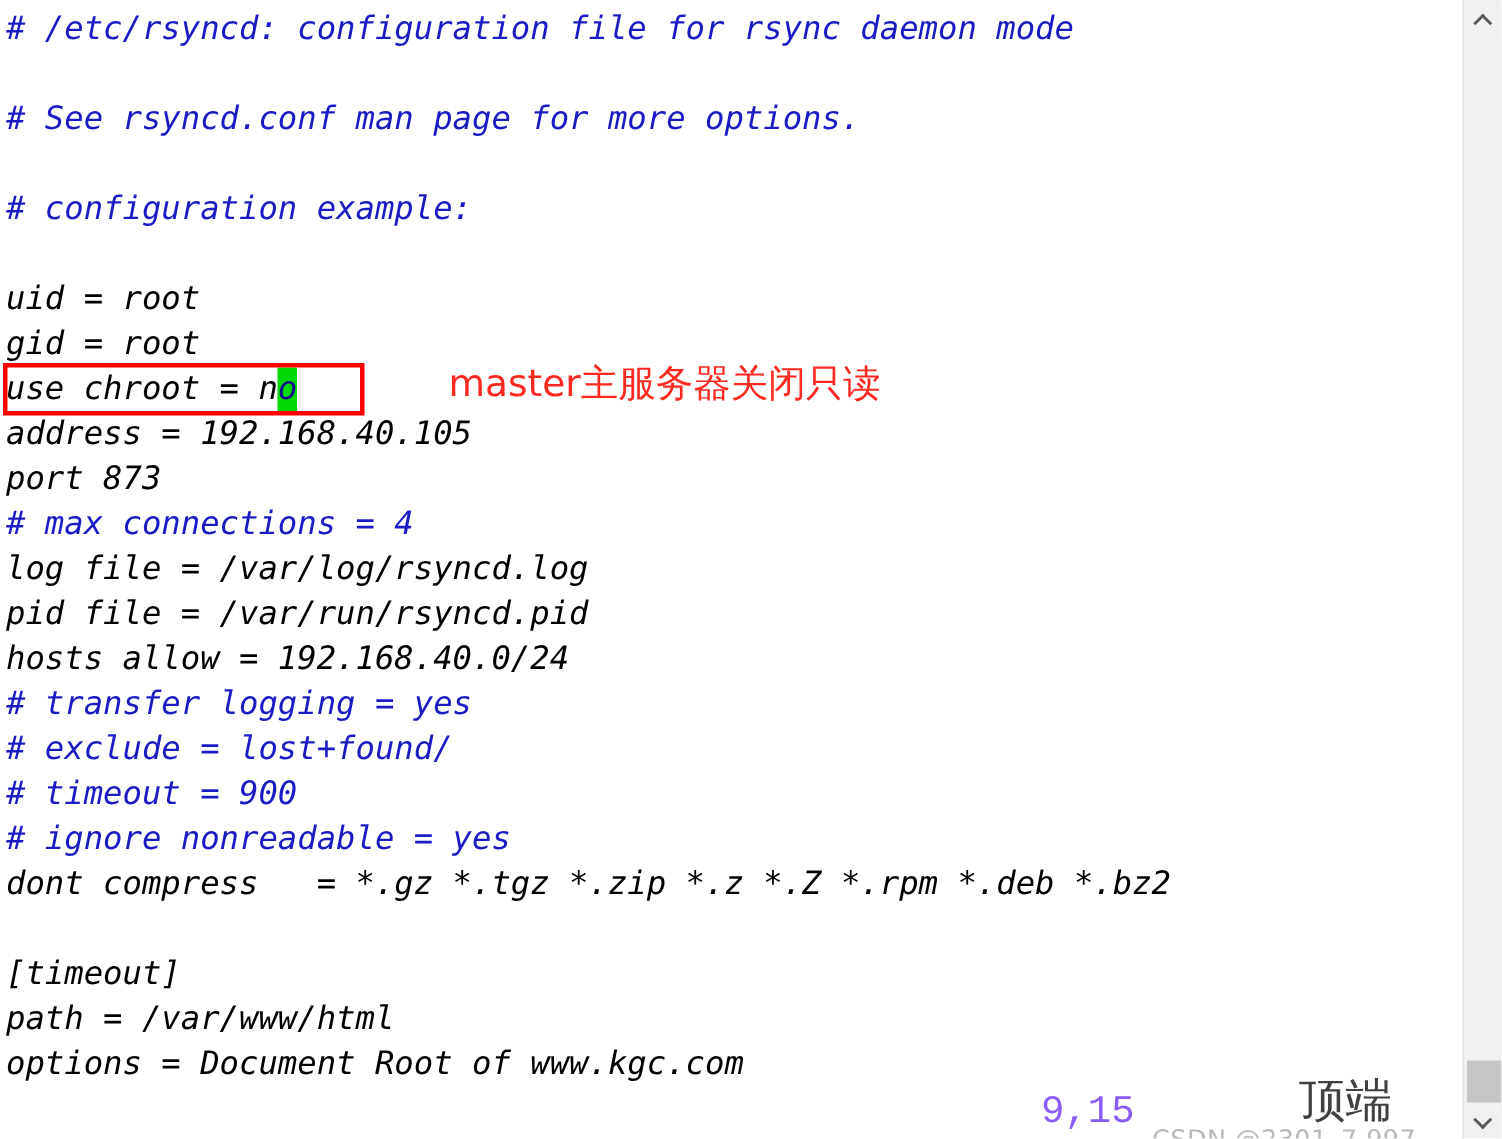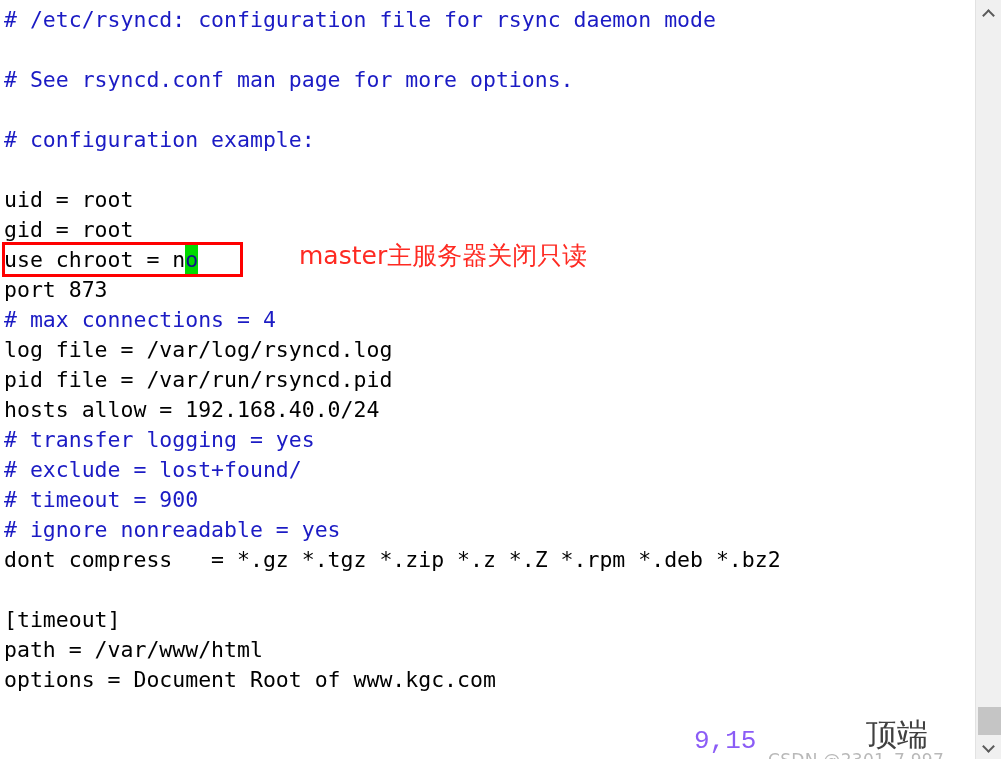--- a/index.html
+++ b/index.html
@@ -40,20 +40,21 @@
   }
 
   .code-line {
     height: 30px;
     line-height: 30px;
     font-family: "DejaVu Sans Mono", "Liberation Mono", monospace;
     font-size: 21.5px;
     letter-spacing: 0px;
     white-space: pre;
     color: #000000;
+    font-style: italic;
   }
   .code-line.comment {
     color: #1b1bc4;
   }
   .code-line.blank {
     color: transparent;
   }
 
   
   .cursor-block {
@@ -194,20 +195,21 @@
     <div class="code-lines" id="code-lines">
         <div class="code-line comment"># /etc/rsyncd: configuration file for rsync daemon mode</div>
         <div class="code-line blank">&nbsp;</div>
         <div class="code-line comment"># See rsyncd.conf man page for more options.</div>
         <div class="code-line blank">&nbsp;</div>
         <div class="code-line comment"># configuration example:</div>
         <div class="code-line blank">&nbsp;</div>
         <div class="code-line code">uid = root</div>
         <div class="code-line code">gid = root</div>
         <div class="code-line code">use chroot = n<span class="cursor-block">o</span></div>
+        <div class="code-line code">address = 192.168.40.105</div>
         <div class="code-line code">port 873</div>
         <div class="code-line comment"># max connections = 4</div>
         <div class="code-line code">log file = /var/log/rsyncd.log</div>
         <div class="code-line code">pid file = /var/run/rsyncd.pid</div>
         <div class="code-line code">hosts allow = 192.168.40.0/24</div>
         <div class="code-line comment"># transfer logging = yes</div>
         <div class="code-line comment"># exclude = lost+found/</div>
         <div class="code-line comment"># timeout = 900</div>
         <div class="code-line comment"># ignore nonreadable = yes</div>
         <div class="code-line code">dont compress   = *.gz *.tgz *.zip *.z *.Z *.rpm *.deb *.bz2</div>

